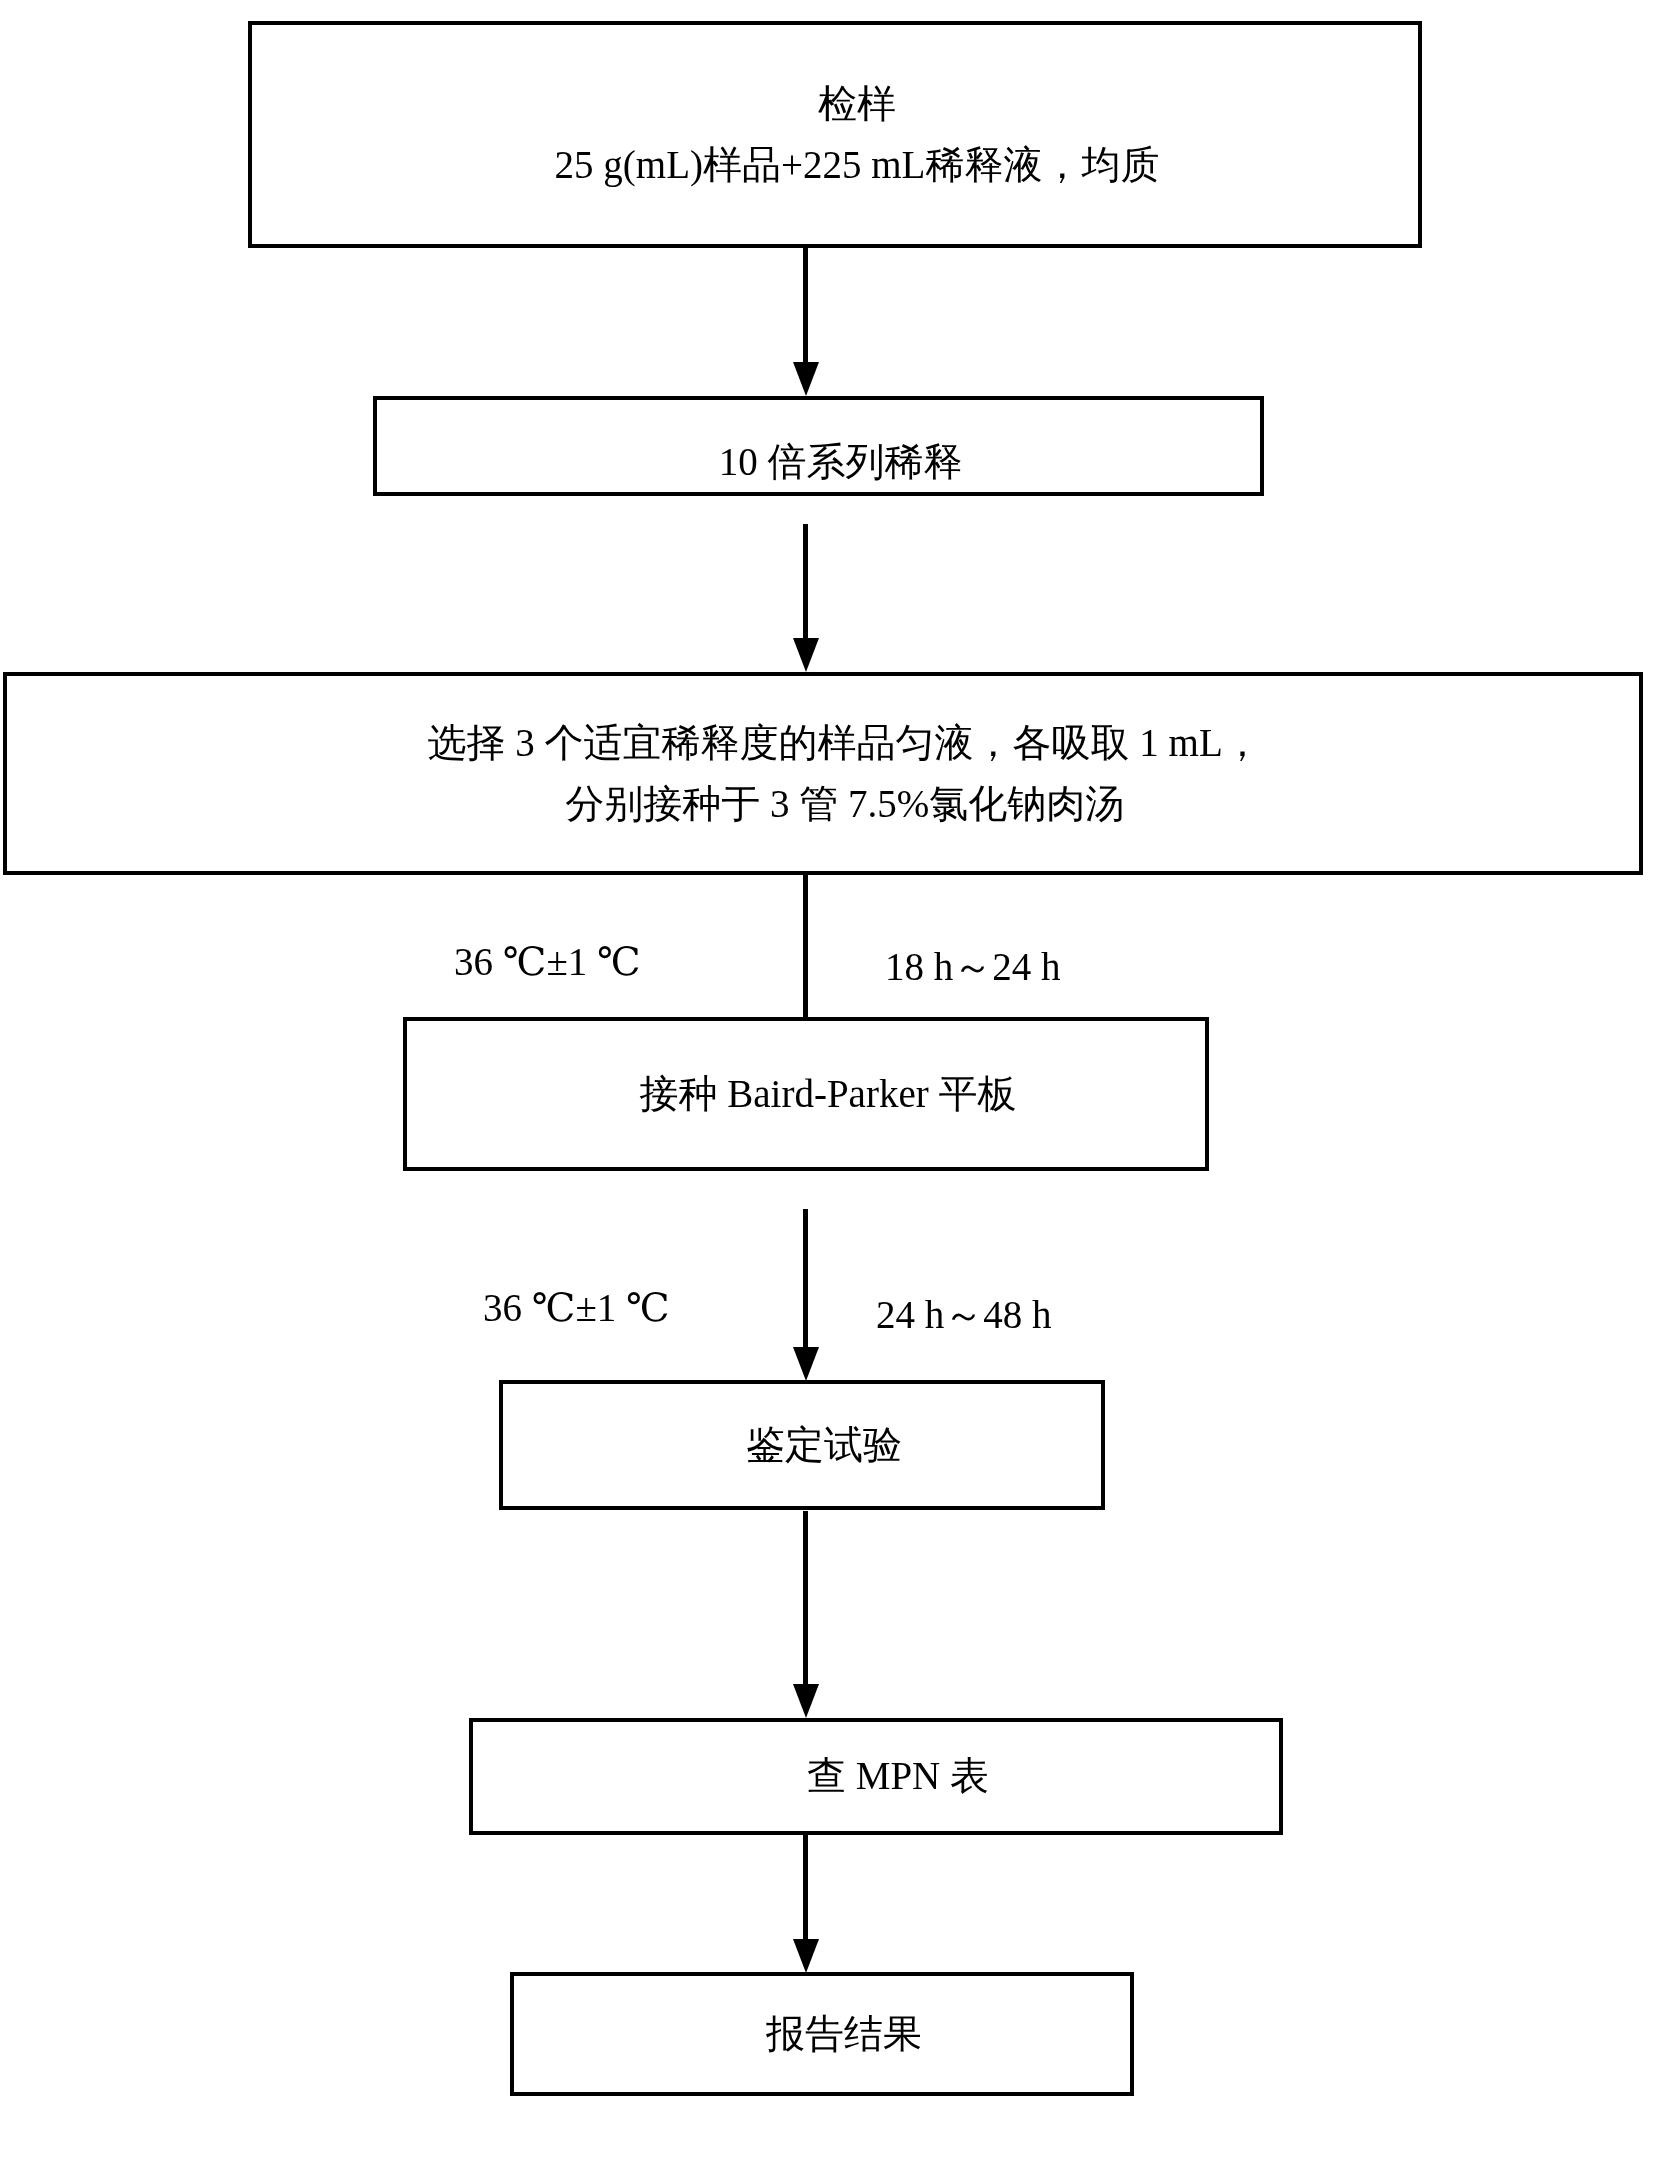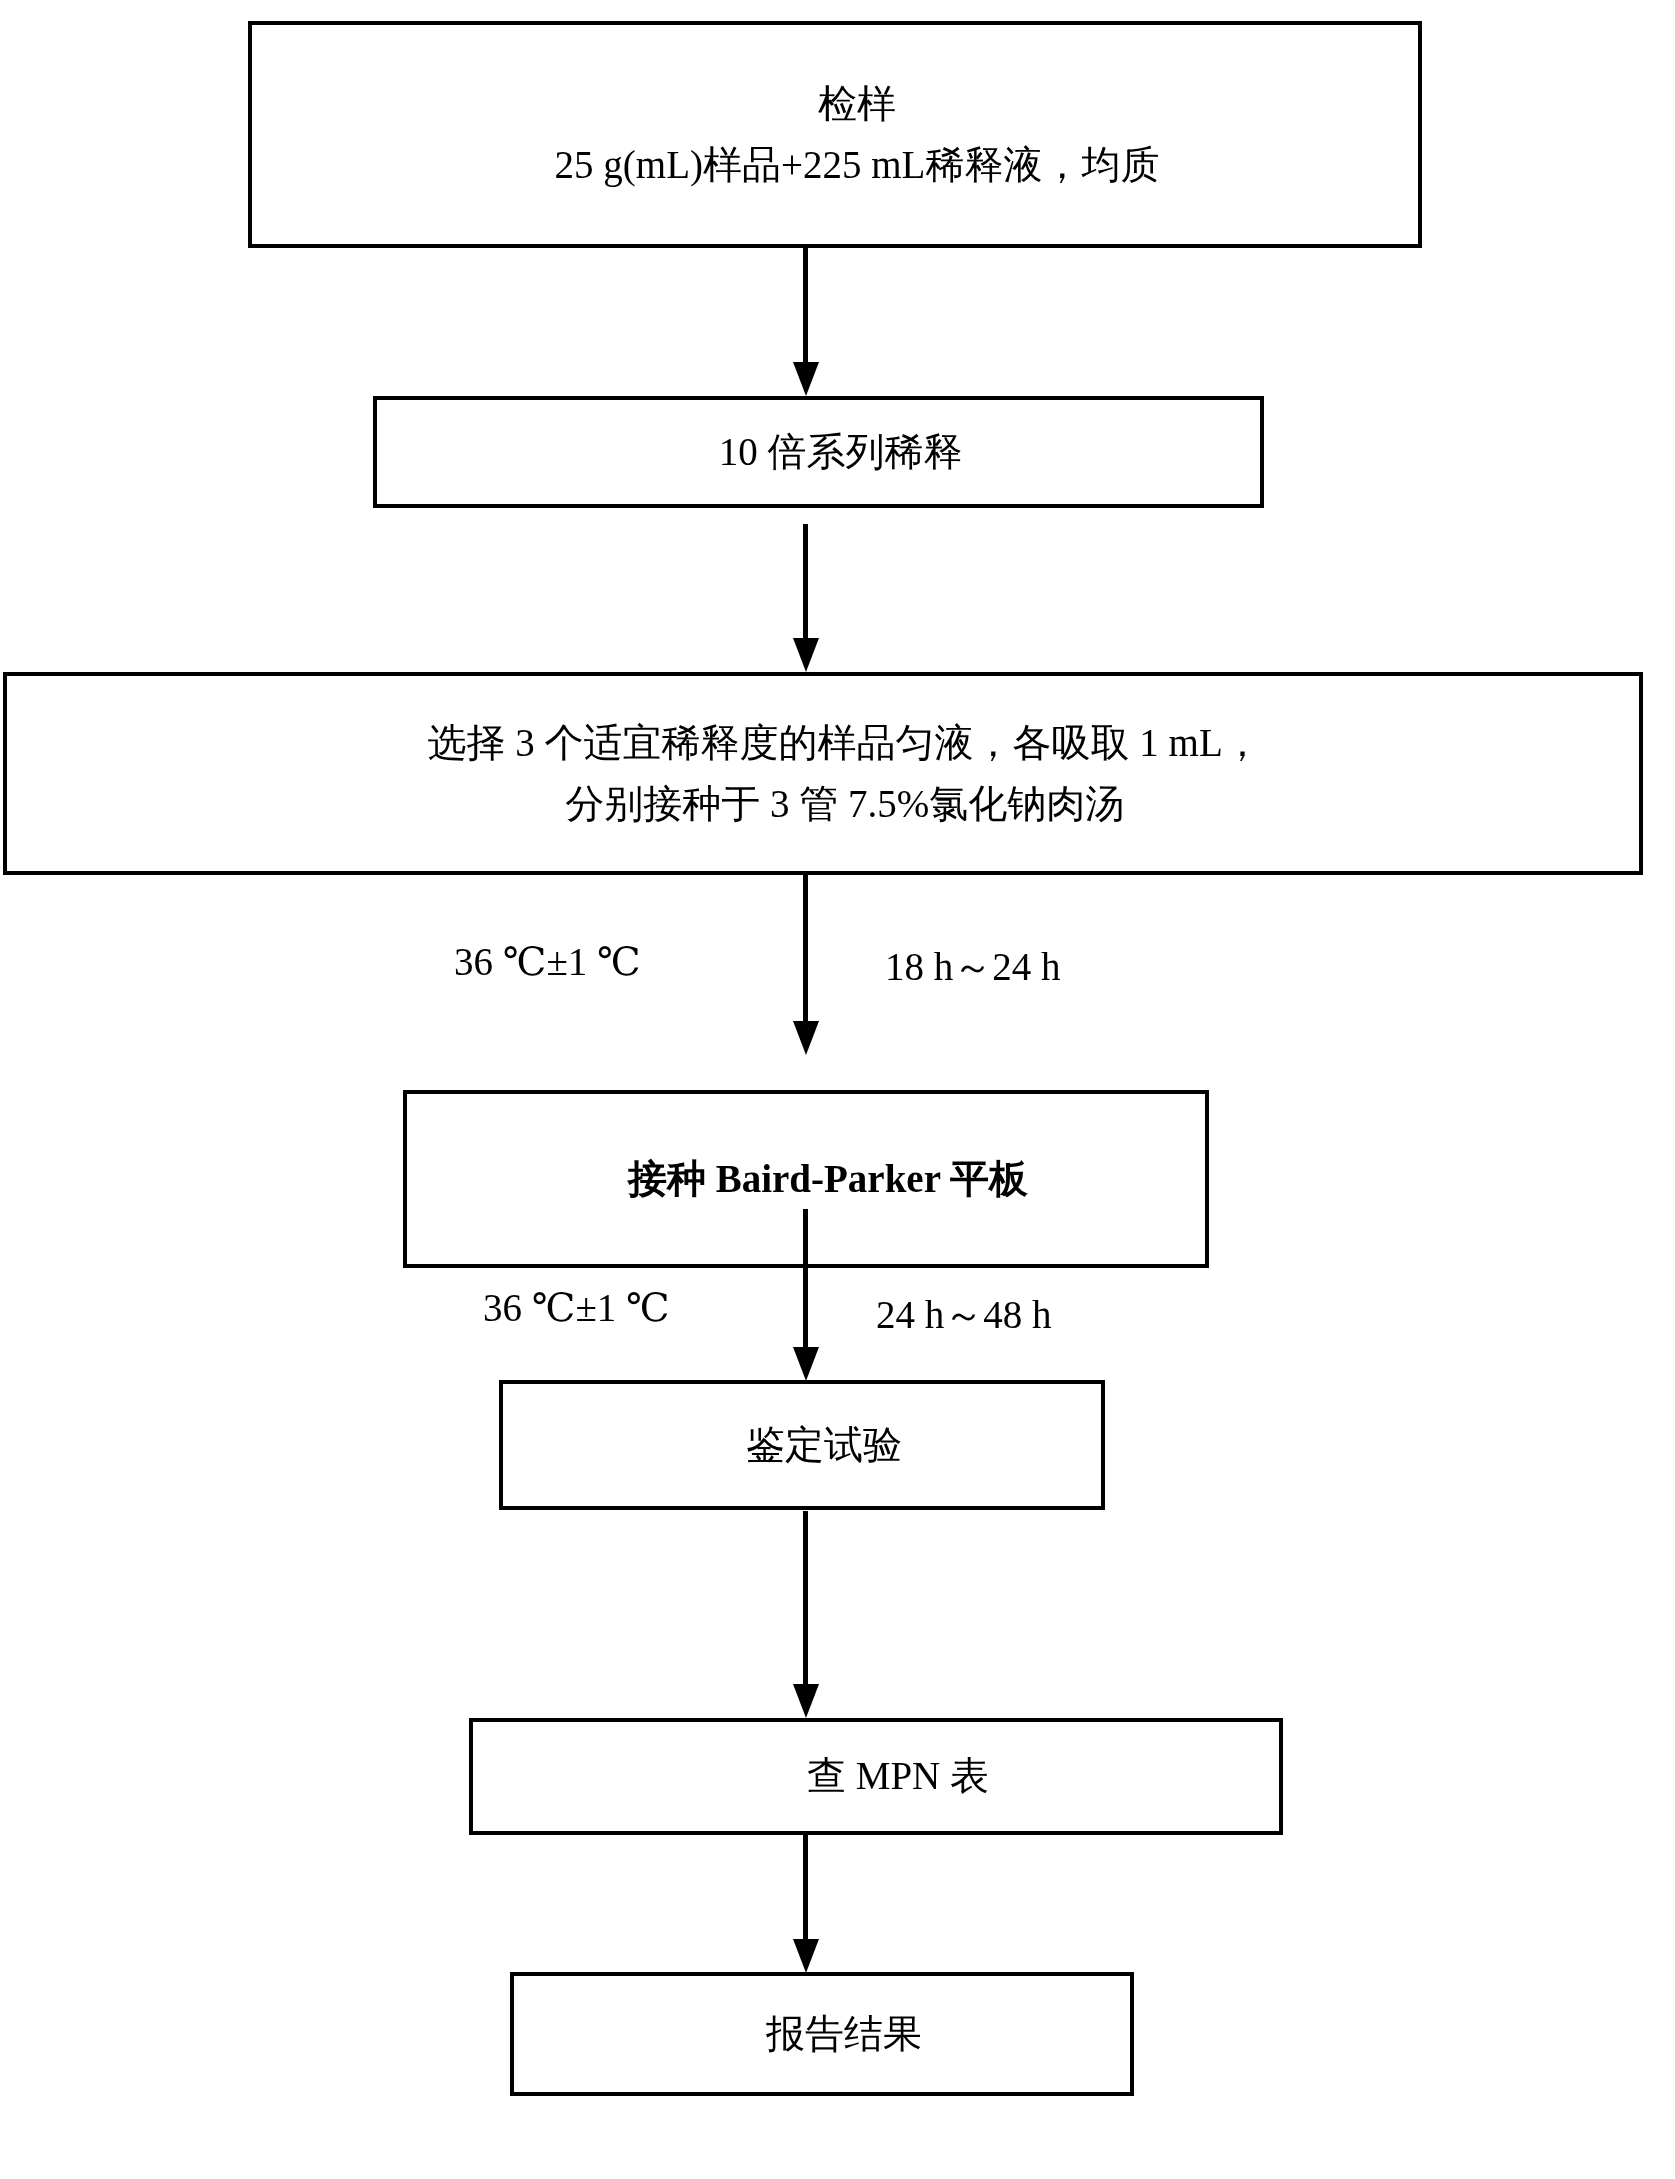--- a/index.html
+++ b/index.html
@@ -55,23 +55,23 @@
   }
   .annotation {
     position: absolute;
     font-size: 39px;
     line-height: 1.2;
     white-space: nowrap;
   }
 
   
   #box-sample    { left: 248px;  top: 21px;   width: 1174px; height: 227px; }
-  #box-dilution  { left: 373px;  top: 396px;  width: 891px;  height: 112px; }
+  #box-dilution  { left: 373px;  top: 396px;  width: 891px;  height: 100px; justify-content: flex-end; }
   #box-select    { left: 2.7px;    top: 672px;  width: 1640px; height: 203px; }
-  #box-inoculate { left: 403px;  top: 1090px; width: 806px;  height: 178px; font-weight: bold; }
+  #box-inoculate { left: 403px;  top: 1017px; width: 806px;  height: 154px; }
   #box-identify  { left: 499px;  top: 1380px; width: 606px;  height: 130px; text-align: center; }
   #box-mpn       { left: 469px;  top: 1718px; width: 814px;  height: 117px; }
   #box-report    { left: 510px;  top: 1972px; width: 624px;  height: 124px; align-items: center; }
 
   
   #arrow-1 { left: 792px; top: 248px;  height: 148px; }
   #arrow-2 { left: 792px; top: 524px;  height: 148px; }
   #arrow-3 { left: 792px; top: 875px;  height: 180px; }
   #arrow-4 { left: 792px; top: 1209px; height: 172px; }
   #arrow-5 { left: 792px; top: 1511px; height: 207px; }

